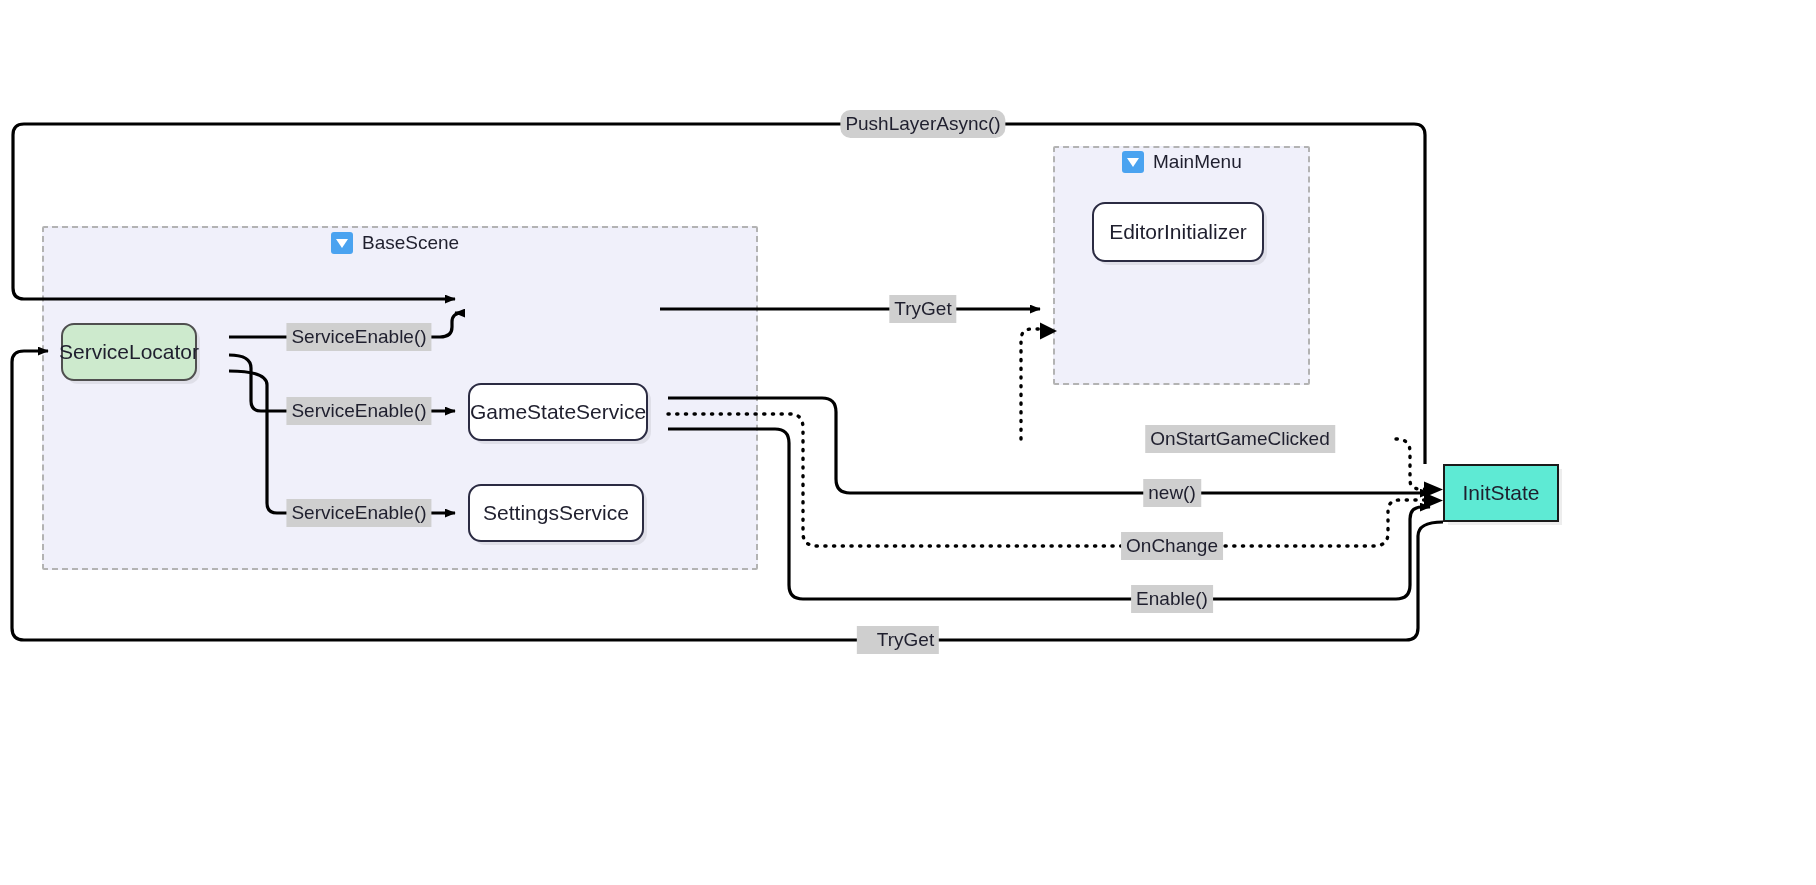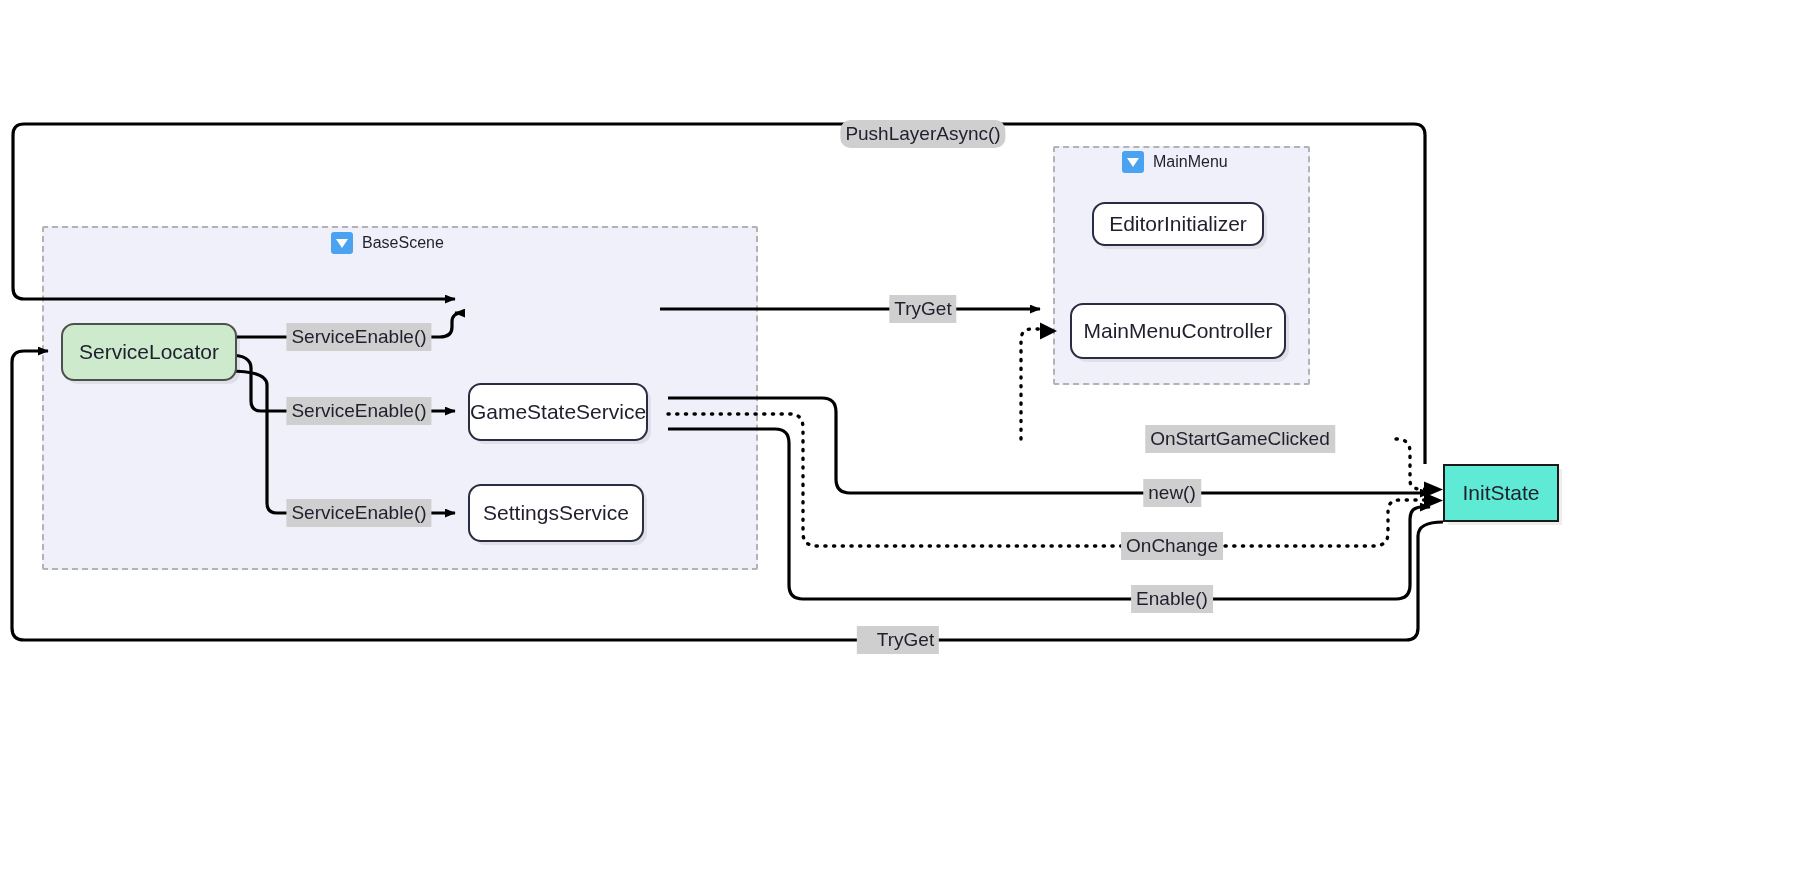--- a/index.html
+++ b/index.html
@@ -3,21 +3,21 @@
 <meta charset="utf-8">
 <style>
   html,body{margin:0;padding:0;background:#ffffff;}
   body{width:1816px;height:885px;position:relative;overflow:hidden;
        font-family:"Liberation Sans",sans-serif;}
   #canvas{position:absolute;left:0;top:0;width:1816px;height:885px;}
   svg.edges{position:absolute;left:0;top:0;width:1816px;height:885px;pointer-events:none;}
 
   .subgraph{position:absolute;border:2px dashed #b3b3b3;background:#f0f0fa;border-radius:2px;}
   .subgraph-title{position:absolute;display:flex;align-items:center;gap:9px;
-       font-size:16px;color:#1f1f2e;white-space:nowrap;}
+       font-size:19px;color:#1f1f2e;white-space:nowrap;}
   .sg-icon{width:22px;height:22px;border-radius:3px;background:#4aa3f0;
        display:inline-flex;align-items:center;justify-content:center;flex:0 0 auto;}
   .sg-icon i{display:block;width:0;height:0;border-left:6px solid transparent;
        border-right:6px solid transparent;border-top:9px solid #ffffff;}
 
   .node{position:absolute;box-sizing:border-box;display:flex;align-items:center;
         justify-content:center;font-size:21px;color:#1f1f2e;white-space:nowrap;
         border:2.2px solid #2b2b42;background:#ffffff;border-radius:13px;
         box-shadow:4px 4px 0 -1px rgba(0,0,0,0.07);}
   .node.green{background:#cdeacd;border-color:#4f4f4f;}
@@ -83,40 +83,37 @@
 
       <path d="M1021,439 L1021,340 Q1021,329 1032,329 L1040,329"></path>
     </g>
     <g fill="#000000" stroke="none">
       <path d="M1040,322.5 L1057,331 L1040,339.5 Z"></path>
       <path d="M1424,481.5 L1443,489.5 L1424,497.5 Z"></path>
       <path d="M1424,492.5 L1443,500.5 L1424,508.5 Z"></path>
     </g>
   </svg>
 
-  <div class="node green" id="n-servicelocator" style="left: 61px; top: 323px; width: 176px; height: 58px;">
+  <div class="node green" id="n-servicelocator" style="left: 61px; top: 323px; width: 136px; height: 58px;">
     <span>ServiceLocator</span>
   </div>
   <div class="node" id="n-gamestateservice" style="left: 468px; top: 383px; width: 180px; height: 58px;">
     <span>GameStateService</span>
   </div>
   <div class="node" id="n-settingsservice" style="left: 468px; top: 484px; width: 176px; height: 58px;">
     <span>SettingsService</span>
   </div>
-  <div class="node" id="n-editorinitializer" style="left: 1092px; top: 202px; width: 172px; height: 44px;">
+  <div class="node" id="n-editorinitializer" style="left: 1092px; top: 202px; width: 172px; height: 60px;">
     <span>EditorInitializer</span>
-  </div>
-  <div class="node" id="n-mainmenucontroller" style="left: 1070px; top: 303px; width: 216px; height: 56px;">
-    <span>MainMenuController</span>
   </div>
   <div class="node orange" id="n-initstate" style="left: 1443px; top: 464px; width: 116px; height: 58px;">
     <span>InitState</span>
   </div>
 
-  <div class="elabel" id="l-0" style="left: 923px; top: 134px; border-radius: 10px;">PushLayerAsync()</div>
+  <div class="elabel" id="l-0" style="left: 923px; top: 124px; border-radius: 10px;">PushLayerAsync()</div>
   <div class="elabel" id="l-1" style="left: 359px; top: 337px;">ServiceEnable()</div>
   <div class="elabel" id="l-2" style="left: 359px; top: 411px;">ServiceEnable()</div>
   <div class="elabel" id="l-3" style="left: 359px; top: 513px;">ServiceEnable()</div>
   <div class="elabel" id="l-4" style="left: 923px; top: 309px;">TryGet</div>
   <div class="elabel" id="l-5" style="left: 1240px; top: 439px;">OnStartGameClicked</div>
   <div class="elabel" id="l-6" style="left: 1172px; top: 493px;">new()</div>
   <div class="elabel" id="l-7" style="left: 1172px; top: 546px;">OnChange</div>
   <div class="elabel" id="l-8" style="left: 1172px; top: 599px;">Enable()</div>
   <div class="elabel" id="l-9" style="left: 898px; top: 640px; padding-left: 20px;">TryGet</div>
 

